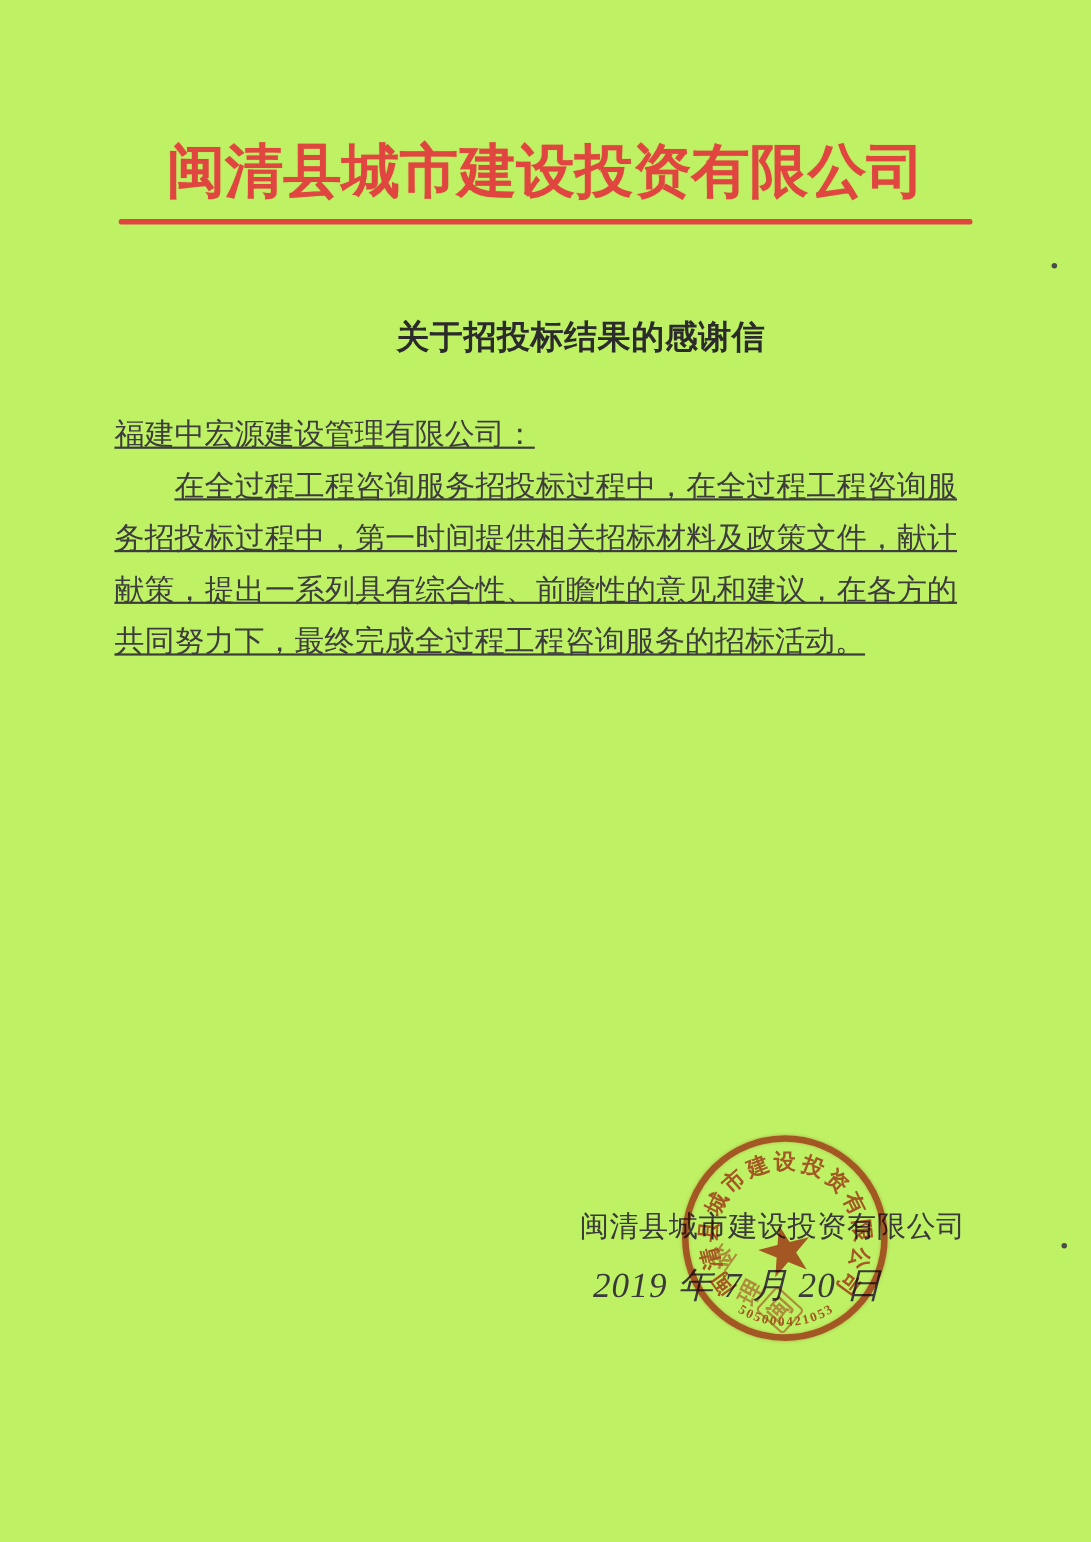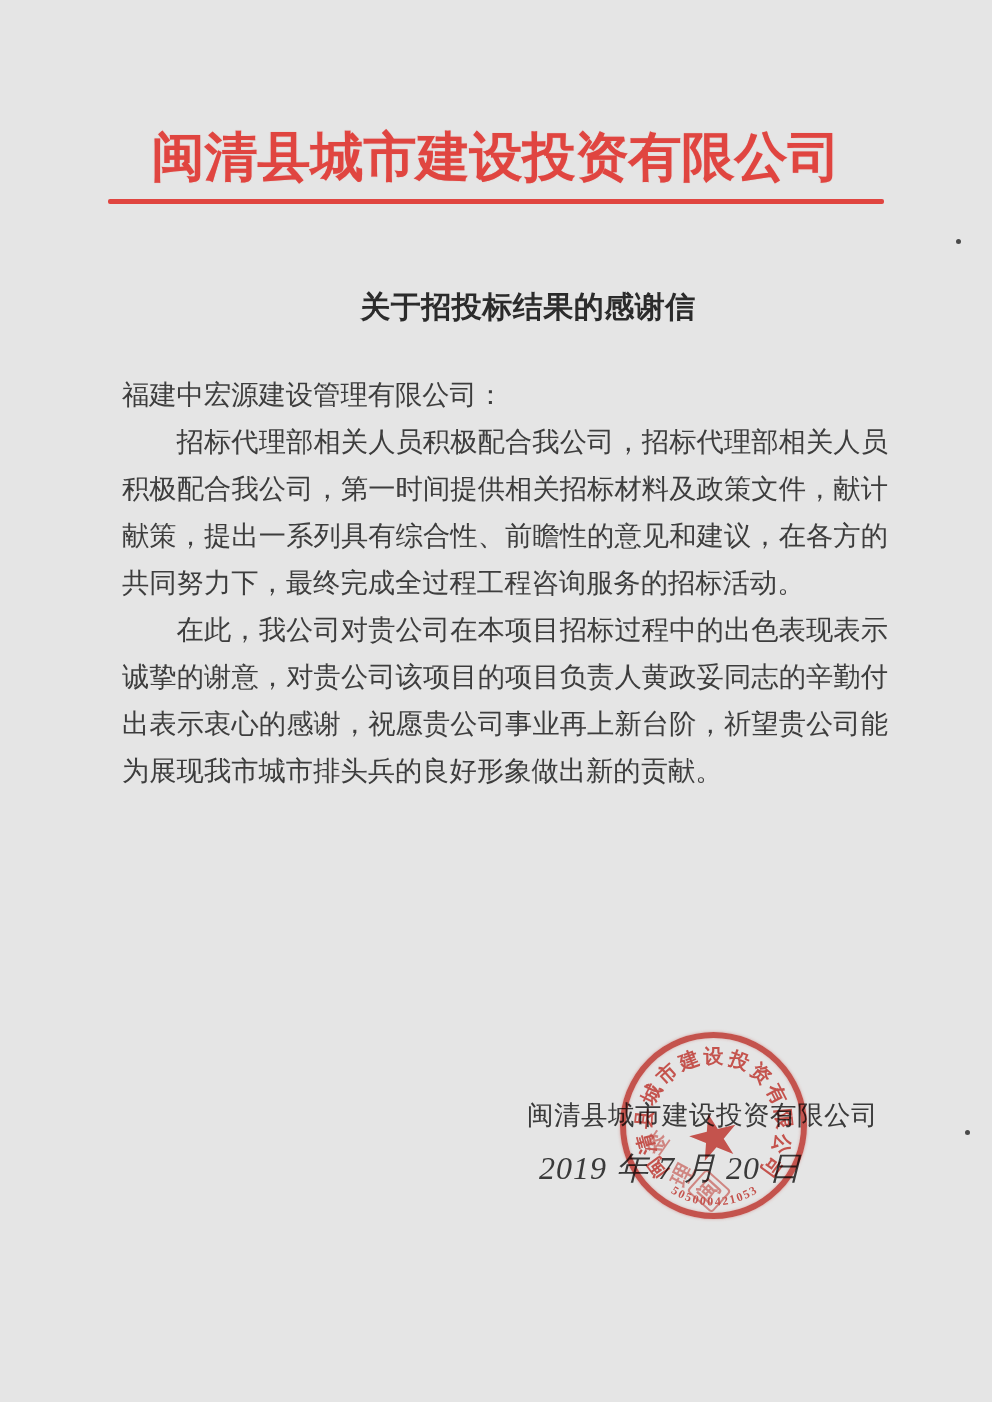--- a/index.html
+++ b/index.html
@@ -5,21 +5,21 @@
   * { margin: 0; padding: 0; box-sizing: border-box; }
   html, body { background: #ffffff; }
   body {
     width: 992px; height: 1402px;
     position: relative;
     font-family: "Liberation Serif", "DejaVu Serif", serif;
     overflow: hidden;
   }
   .page {
     position: absolute; inset: 0;
-    background: #e5e5e5;
+    background: #bef264;
   }
   
   .letterhead {
     position: absolute; top: 126px; left: 0; width: 100%;
     text-align: center;
     font-size: 53px; line-height: 62px;
     font-weight: 700;
     color: var(--letterhead-red, #e04540);
     letter-spacing: 0px;
     font-family: "Liberation Serif", "DejaVu Serif", serif;
@@ -37,27 +37,28 @@
     text-align: center;
     font-size: 30px; line-height: 38px;
     font-weight: 600;
     color: var(--title-text, #2b2b2b);
     font-family: "Liberation Sans", "DejaVu Sans", sans-serif;
     letter-spacing: 0.5px;
     margin-left: 32px;
   }
   
   .letter-body {
-    position: absolute; top: 372px; left: 122px;
+    position: absolute; top: 372px; left: 104px;
     width: 766px;
     font-size: 27.3px;
     line-height: 47px;
     color: var(--body-text, #3d3d3d);
     text-align: justify;
     font-family: "Liberation Serif", "DejaVu Serif", serif;
+    text-decoration: underline;
   }
   .letter-body p { text-indent: 2em; }
   .letter-body p.salutation { text-indent: 0; }
   
   .signature-company {
     position: absolute; top: 1097px; right: 114px;
     font-size: 26.5px; line-height: 36px;
     color: #3a3a3a; letter-spacing: 0.5px;
   }
   .signature-date {
@@ -115,22 +116,21 @@
 <div class="page">
 
   <div class="letterhead">闽清县城市建设投资有限公司</div>
 
   <div class="rule"></div>
 
   <div class="letter-title">关于招投标结果的感谢信</div>
 
   <div class="letter-body">
     <p class="salutation">福建中宏源建设管理有限公司：</p>
-    <p>招标代理部相关人员积极配合我公司，招标代理部相关人员积极配合我公司，第一时间提供相关招标材料及政策文件，献计献策，提出一系列具有综合性、前瞻性的意见和建议，在各方的共同努力下，最终完成全过程工程咨询服务的招标活动。</p>
-    <p>在此，我公司对贵公司在本项目招标过程中的出色表现表示诚挚的谢意，对贵公司该项目的项目负责人黄政妥同志的辛勤付出表示衷心的感谢，祝愿贵公司事业再上新台阶，祈望贵公司能为展现我市城市排头兵的良好形象做出新的贡献。</p>
+    <p>在全过程工程咨询服务招投标过程中，在全过程工程咨询服务招投标过程中，第一时间提供相关招标材料及政策文件，献计献策，提出一系列具有综合性、前瞻性的意见和建议，在各方的共同努力下，最终完成全过程工程咨询服务的招标活动。</p>
   </div>
 
   <div class="signature-company">闽清县城市建设投资有限公司</div>
 
   <div class="signature-date">2019 年 7 月 20 日</div>
 
   <div class="seal">
     <div class="seal-ring"></div>
     <div class="seal-arc" id="seal-arc">
         <span style="transform: translate(-50%, -50%) rotate(-126deg) translateY(-70px);">闽</span>

